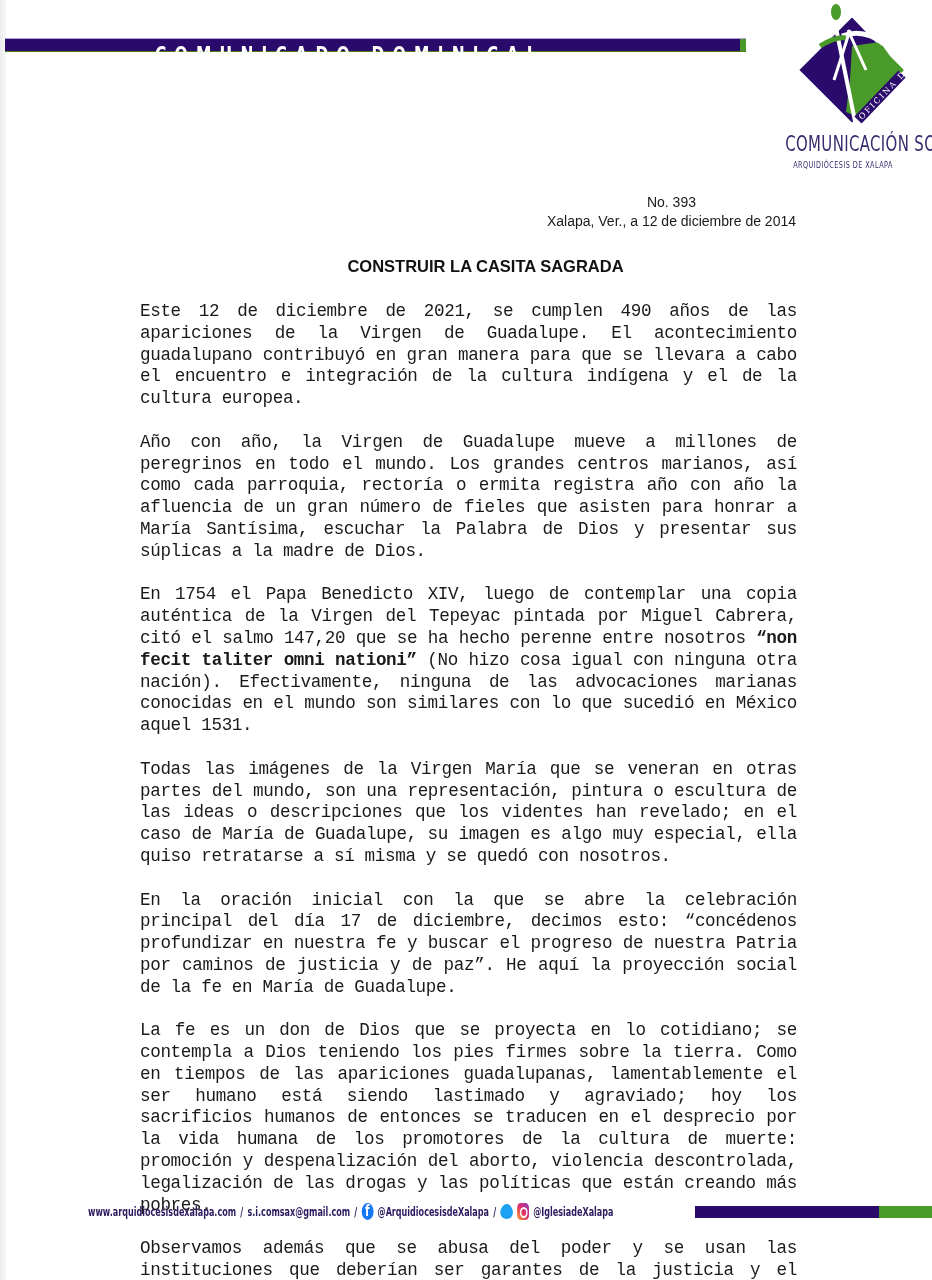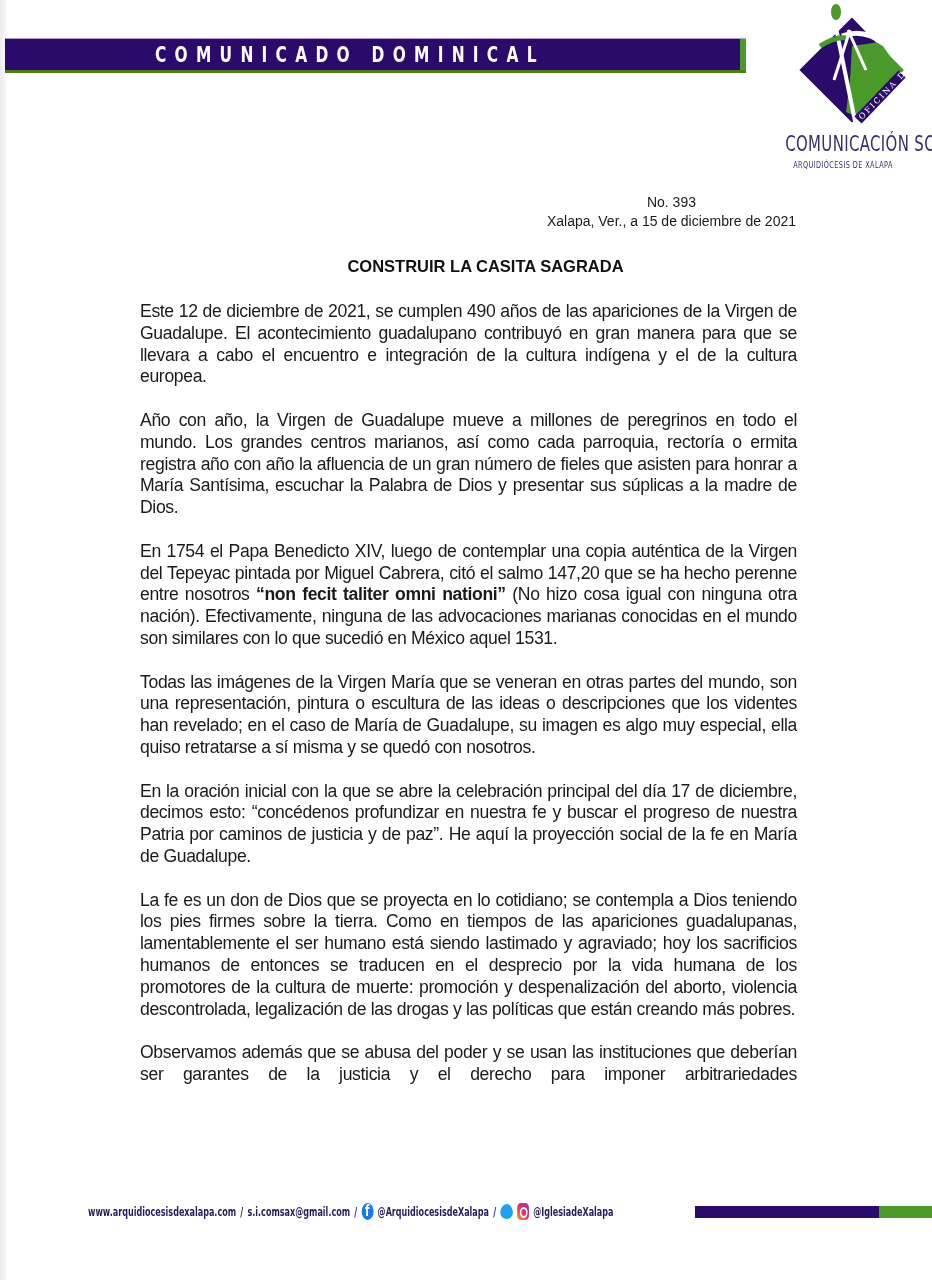--- a/index.html
+++ b/index.html
@@ -11,24 +11,24 @@
       position: relative;
       font-family: "Liberation Sans", sans-serif;
       color: #1a1a1a;
     }
     .left-edge {
       position: absolute; left: 0; top: 0; width: 6px; height: 1280px;
       background: linear-gradient(to right, #ececec, #f7f7f7);
     }
     
     .banner {
-      position: absolute; left: 5px; top: 38px; width: 741px; height: 35px;
+      position: absolute; left: 5px; top: 38px; width: 741px; height: 14px;
       background: #2a0a6b;
       border-top: 1px solid #b59ad8;
-      border-bottom: 3px solid #4d7c0f;
+      border-bottom: 1px solid #4d7c0f;
     }
     .banner-green {
       position: absolute; right: 0; top: 0; width: 6px; height: 100%;
       background: #4a9a2a;
     }
     .banner-title {
       position: absolute; left: 150px; top: 3px;
       font-family: "DejaVu Sans Condensed", "DejaVu Sans", sans-serif;
       font-weight: bold;
       font-size: 22px;
@@ -79,21 +79,21 @@
       font-weight: bold;
       font-size: 16.5px;
       color: #111;
       padding-left: 5px;
     }
     
     .content {
       position: absolute; left: 140px; top: 301px; width: 657px;
     }
     .para {
-      font-family: Liberation Sans, sans-serif;
+      font-family: Liberation Mono, monospace;
       font-size: 17.6px;
       line-height: 21.8px;
       text-align: justify;
       color: #1a1a1a;
       letter-spacing: -0.35px;
       word-spacing: 0px;
       margin-bottom: 21.8px;
       transform-origin: left top;
     }
     .para b { font-weight: bold; }
@@ -171,21 +171,21 @@
 
     <path d="M82,120 L126,74" stroke="#2a0a6b" stroke-width="10" fill="none"></path>
     <text x="0" y="0" font-family="DejaVu Serif, serif" font-size="8" fill="#ffffff" letter-spacing="2" transform="translate(86,120) rotate(-46)">OFICINA DE</text>
   </svg>
   <div class="logo-title">COMUNICACIÓN SOCIAL</div>
   <div class="logo-sub">ARQUIDIÓCESIS DE XALAPA</div>
 </div>
 
 <div class="meta">
   <div>No. 393</div>
-  <div>Xalapa, Ver., a 15 de diciembre de 2021</div>
+  <div>Xalapa, Ver., a 12 de diciembre de 2014</div>
 </div>
 
 <div class="doc-title">CONSTRUIR LA CASITA SAGRADA</div>
 
 <div class="content">
   <p class="para">Este 12 de diciembre de 2021, se cumplen 490 años de las apariciones de la Virgen de Guadalupe. El acontecimiento guadalupano contribuyó en gran manera para que se llevara a cabo el encuentro e integración de la cultura indígena y el de la cultura europea.</p>
   <p class="para">Año con año, la Virgen de Guadalupe mueve a millones de peregrinos en todo el mundo. Los grandes centros marianos, así como cada parroquia, rectoría o ermita registra año con año la afluencia de un gran número de fieles que asisten para honrar a María Santísima, escuchar la Palabra de Dios y presentar sus súplicas a la madre de Dios.</p>
   <p class="para"><span>En 1754 el Papa Benedicto XIV, luego de contemplar una copia auténtica de la Virgen del Tepeyac pintada por Miguel Cabrera, citó el salmo 147,20 que se ha hecho perenne entre nosotros </span><b>“non fecit taliter omni nationi”</b><span> (No hizo cosa igual con ninguna otra nación). Efectivamente, ninguna de las advocaciones marianas conocidas en el mundo son similares con lo que sucedió en México aquel 1531.</span></p>
   <p class="para">Todas las imágenes de la Virgen María que se veneran en otras partes del mundo, son una representación, pintura o escultura de las ideas o descripciones que los videntes han revelado; en el caso de María de Guadalupe, su imagen es algo muy especial, ella quiso retratarse a sí misma y se quedó con nosotros.</p>
   <p class="para">En la oración inicial con la que se abre la celebración principal del día 17 de diciembre, decimos esto: “concédenos  profundizar en nuestra fe y buscar el progreso de nuestra Patria por caminos de justicia y de paz”. He aquí la proyección social de la fe en María de Guadalupe.</p>

